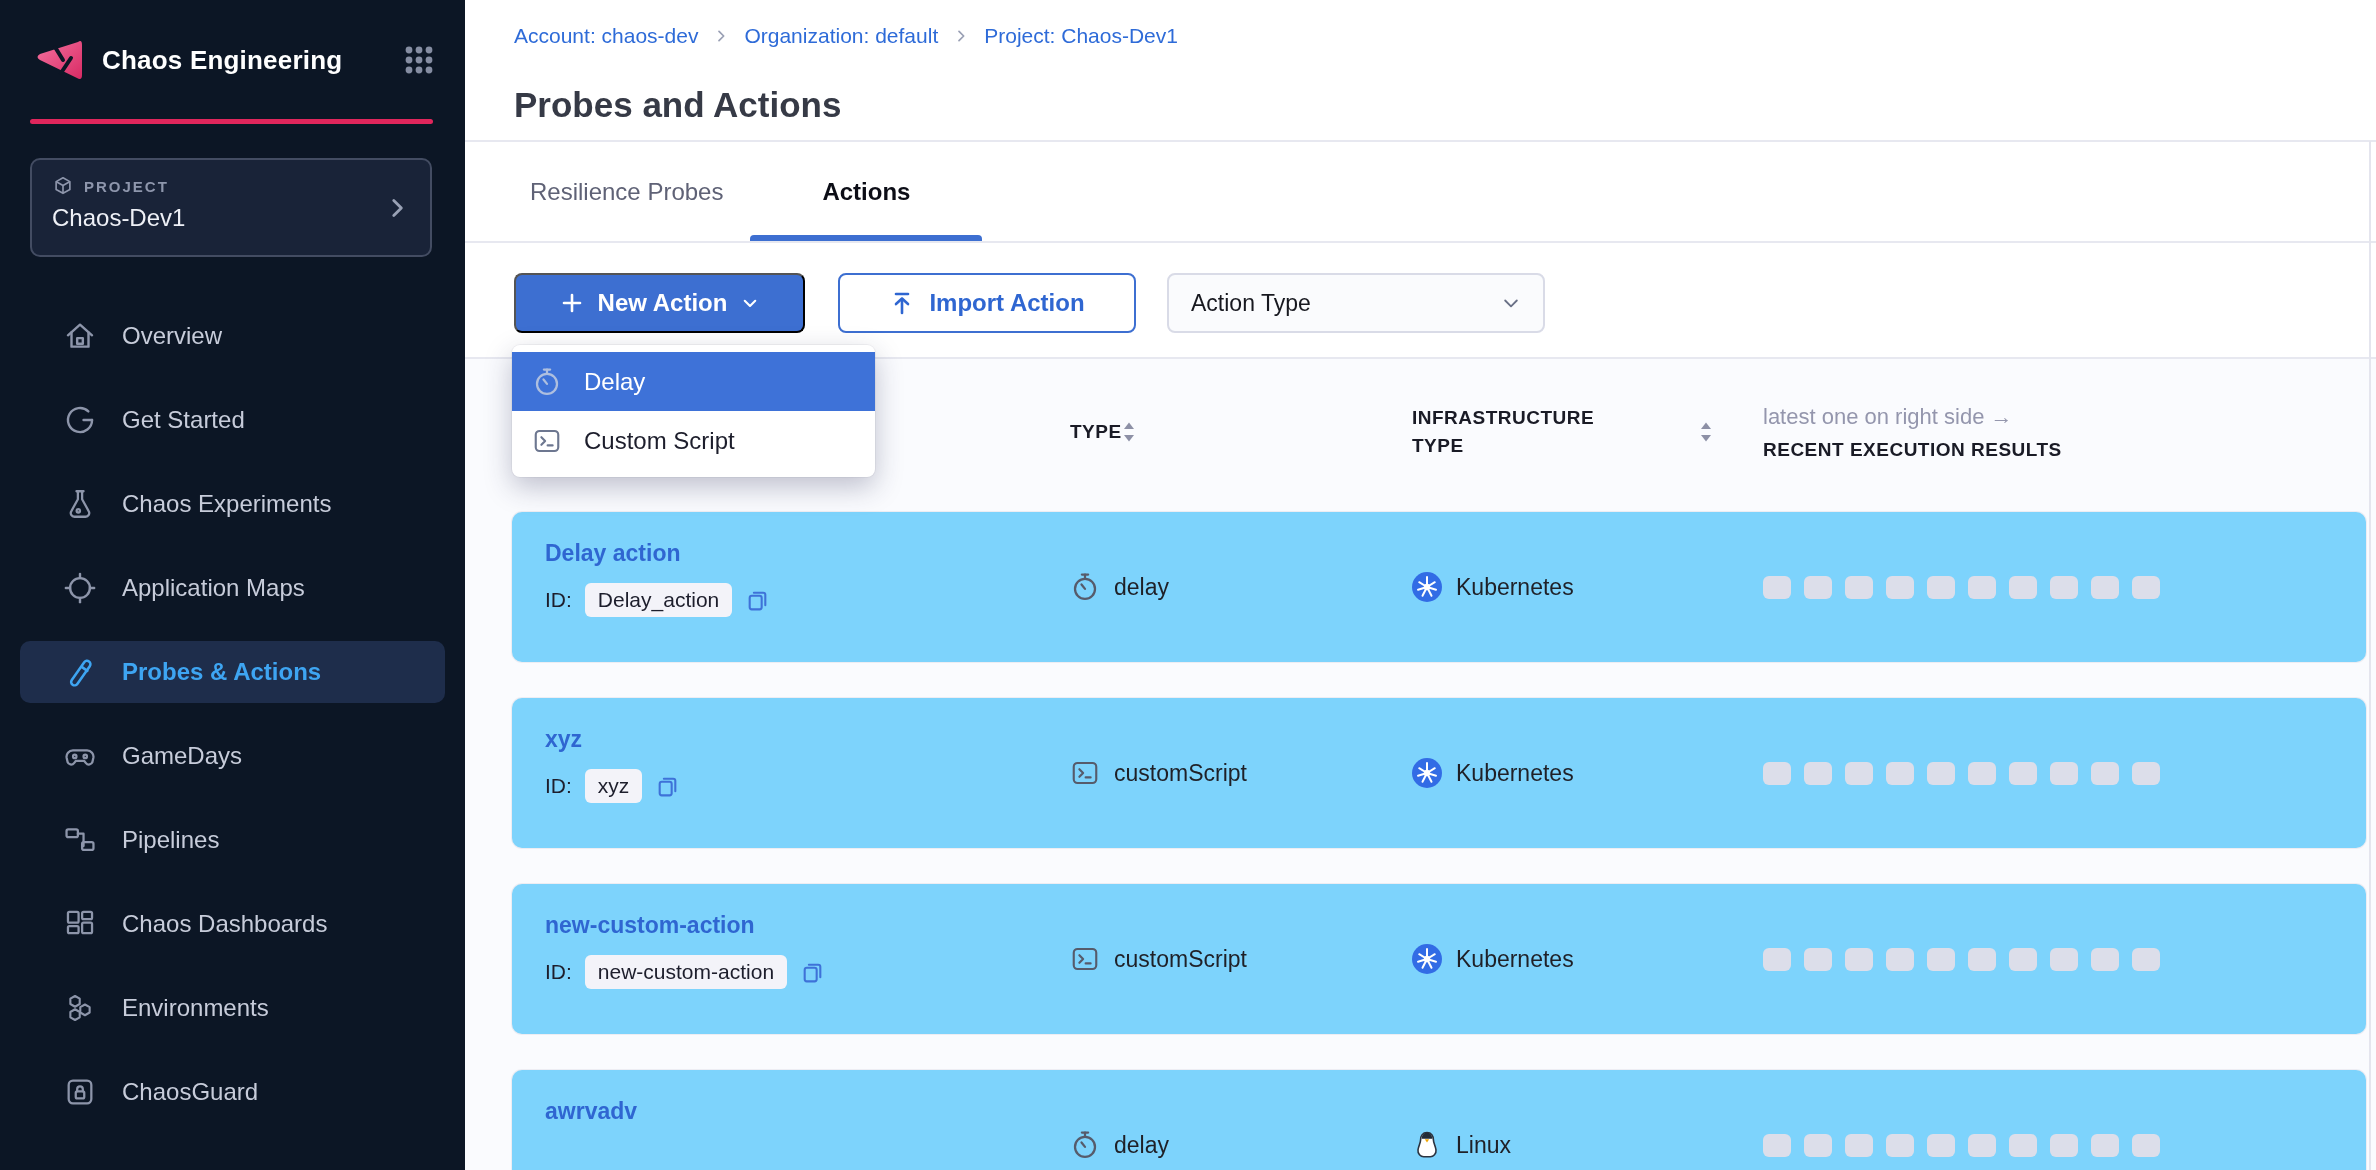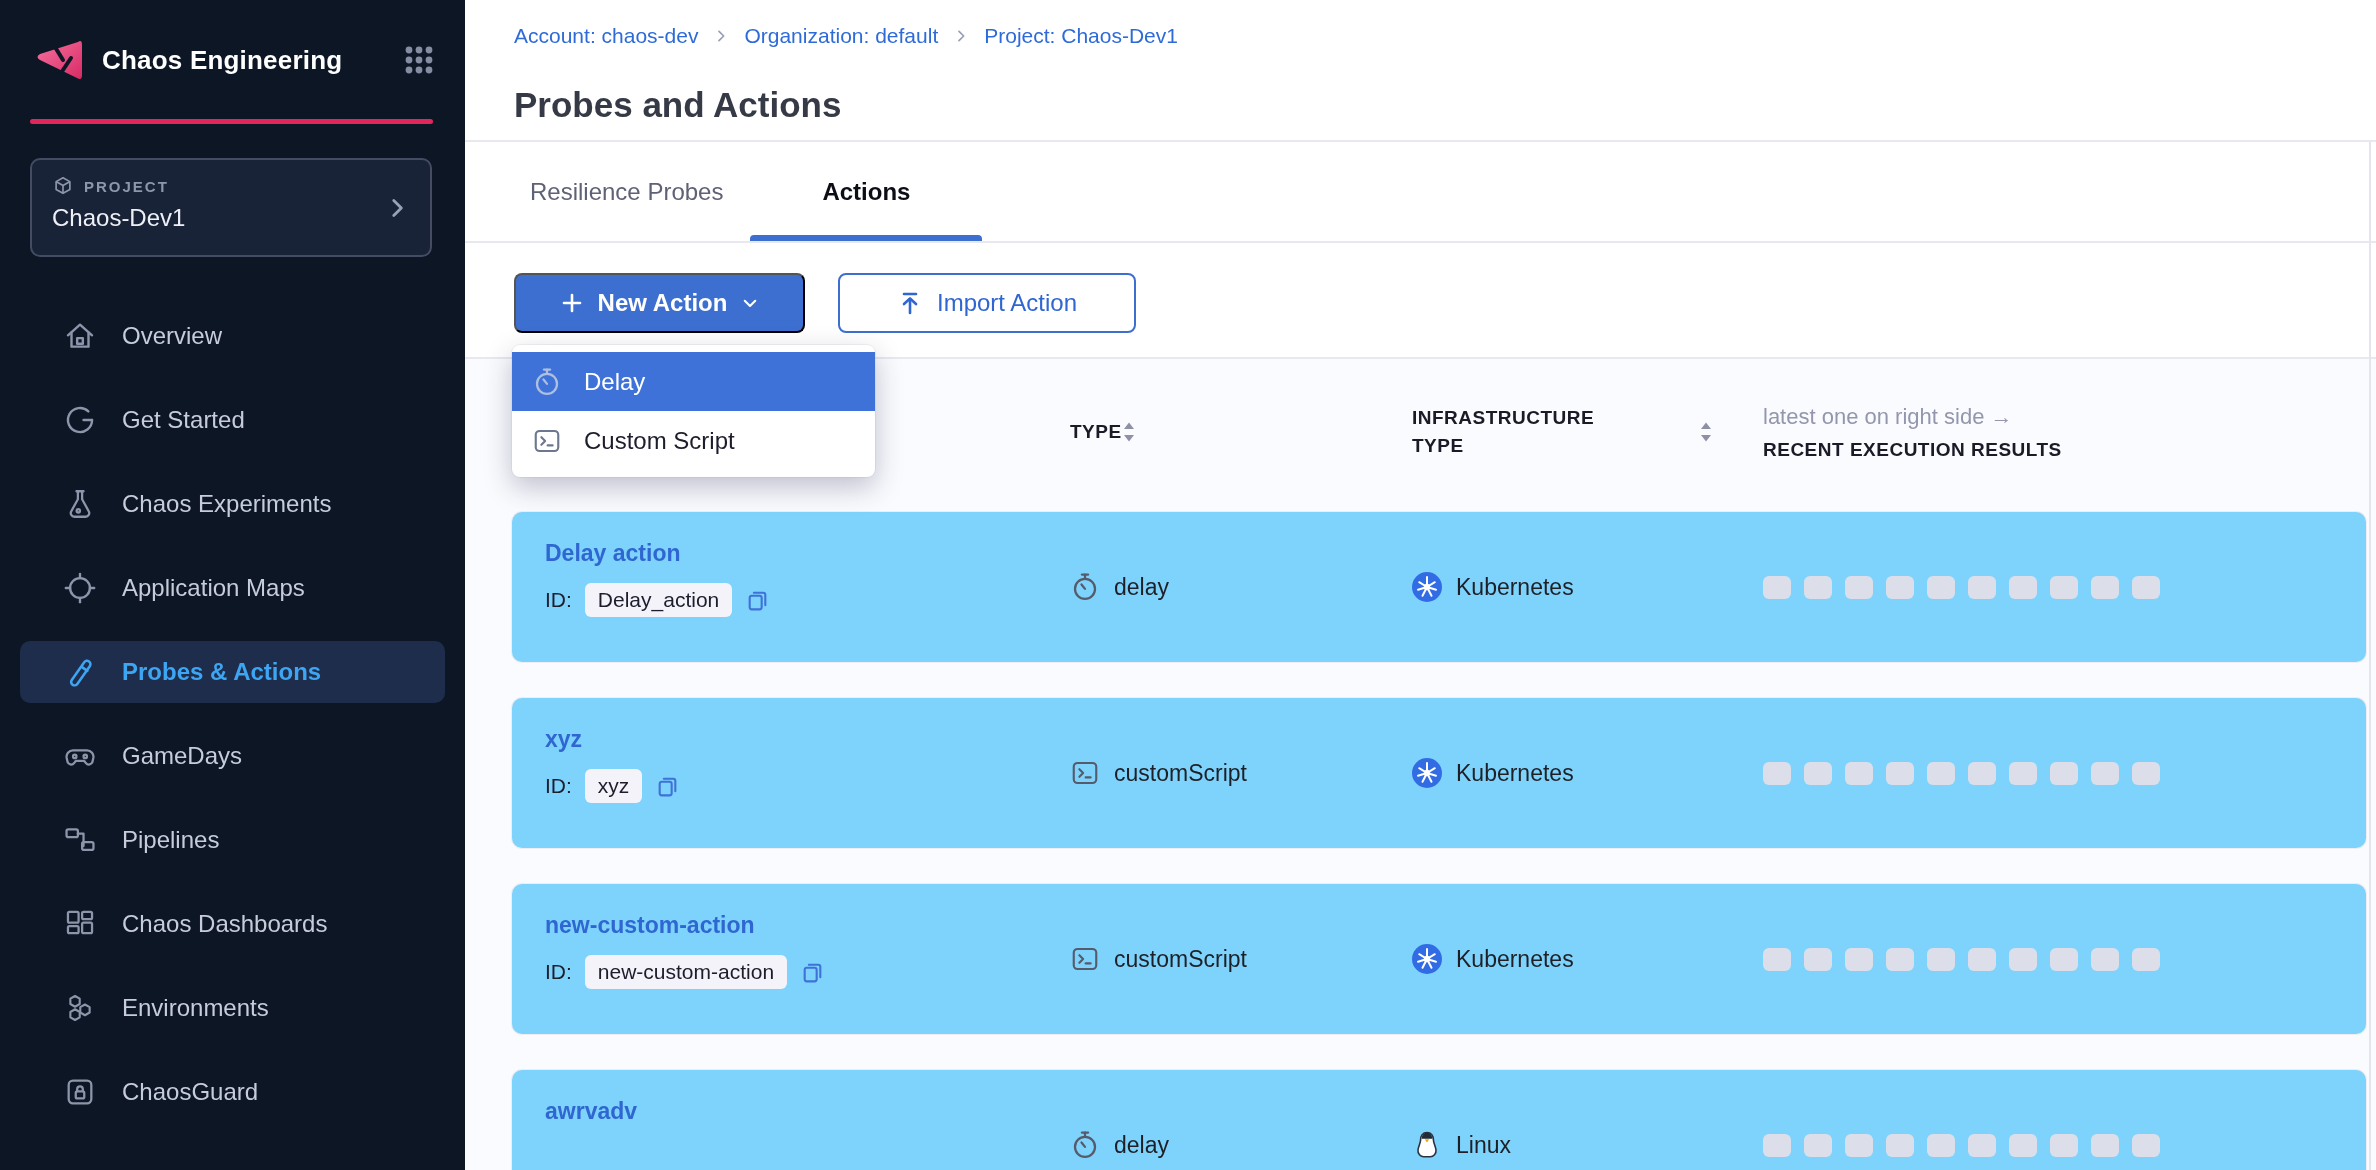--- a/index.html
+++ b/index.html
@@ -39,21 +39,21 @@
   .edge-line{position:absolute;right:5px;top:141px;bottom:0;width:2px;background:#e4e5ee;}
 
   .tabs{position:absolute;top:142px;left:55px;height:99px;display:flex;gap:17px;}
   .tab{display:flex;align-items:center;justify-content:center;font-size:24px;color:#5f6276;cursor:pointer;position:relative;padding:0 10px;}
   .tab.active{color:#0c0d16;font-weight:bold;padding:0 72px;}
   .tab.active::after{content:"";position:absolute;left:0;right:0;bottom:0;height:6px;background:#3d6fd1;border-radius:4px 4px 0 0;}
 
   .btn-new{position:absolute;left:49px;top:273px;width:291px;height:60px;background:#3d6fd1;border-radius:8px;
     color:#fff;font-size:24px;font-weight:bold;display:flex;align-items:center;justify-content:center;gap:14px;cursor:pointer;}
   .btn-import{position:absolute;left:373px;top:273px;width:298px;height:60px;background:#fff;border:2px solid #3d6fd1;
-    border-radius:8px;color:#2f66d1;font-size:24px;font-weight:normal;display:flex;align-items:center;justify-content:center;gap:14px;box-sizing:border-box;cursor:pointer;}
+    border-radius:8px;color:#2f66d1;font-size:24px;font-weight:bold;display:flex;align-items:center;justify-content:center;gap:14px;box-sizing:border-box;cursor:pointer;}
   .select{position:absolute;left:702px;top:273px;width:378px;height:60px;background:#fafbfd;border:2px solid #d9dbe7;
     border-radius:8px;box-sizing:border-box;display:flex;align-items:center;padding:0 22px;font-size:23px;color:#17181f;cursor:pointer;}
   .select .chev{margin-left:auto;color:#697086;}
 
   .table-bg{position:absolute;top:359px;left:0;right:0;bottom:0;background:#fafbfe;}
   .table-head{position:absolute;top:359px;left:47px;right:10px;height:146px;display:grid;
     grid-template-columns:525px 342px 351px auto;padding-left:33px;align-items:center;box-sizing:border-box;}
   .th{display:flex;align-items:center;font-size:19px;font-weight:bold;color:#1a1b26;letter-spacing:.5px;}
   .th-type{}
   .th-infra .th-label{width:175px;line-height:1.5;}
@@ -290,20 +290,28 @@
     <span class="icon">
       <svg width="26" height="26" viewBox="0 0 26 26" fill="none" stroke="currentColor" stroke-width="2.6" stroke-linecap="round" stroke-linejoin="round">
         <line x1="7" y1="4" x2="19" y2="4"></line>
           <line x1="13" y1="9" x2="13" y2="23"></line>
           <polyline points="7,14 13,8.5 19,14"></polyline>
       </svg>
     </span>
     <span>Import Action</span>
   </button>
 
+  <div class="select">
+    <span>Action Type</span>
+    <span class="icon chev">
+      <svg width="20" height="20" viewBox="0 0 24 24" fill="none" stroke="currentColor" stroke-width="2.2" stroke-linecap="round" stroke-linejoin="round">
+        <polyline points="5,9 12,16 19,9"></polyline>
+      </svg>
+    </span>
+  </div>
 
   <div class="divider div3"></div>
   <div class="table-bg"></div>
 
   <div class="table-head">
     <div></div>
     <div class="th th-type">
       <span>TYPE</span>
       <span class="icon sort">
         <svg width="14" height="22" viewBox="0 0 14 22" fill="currentColor">

